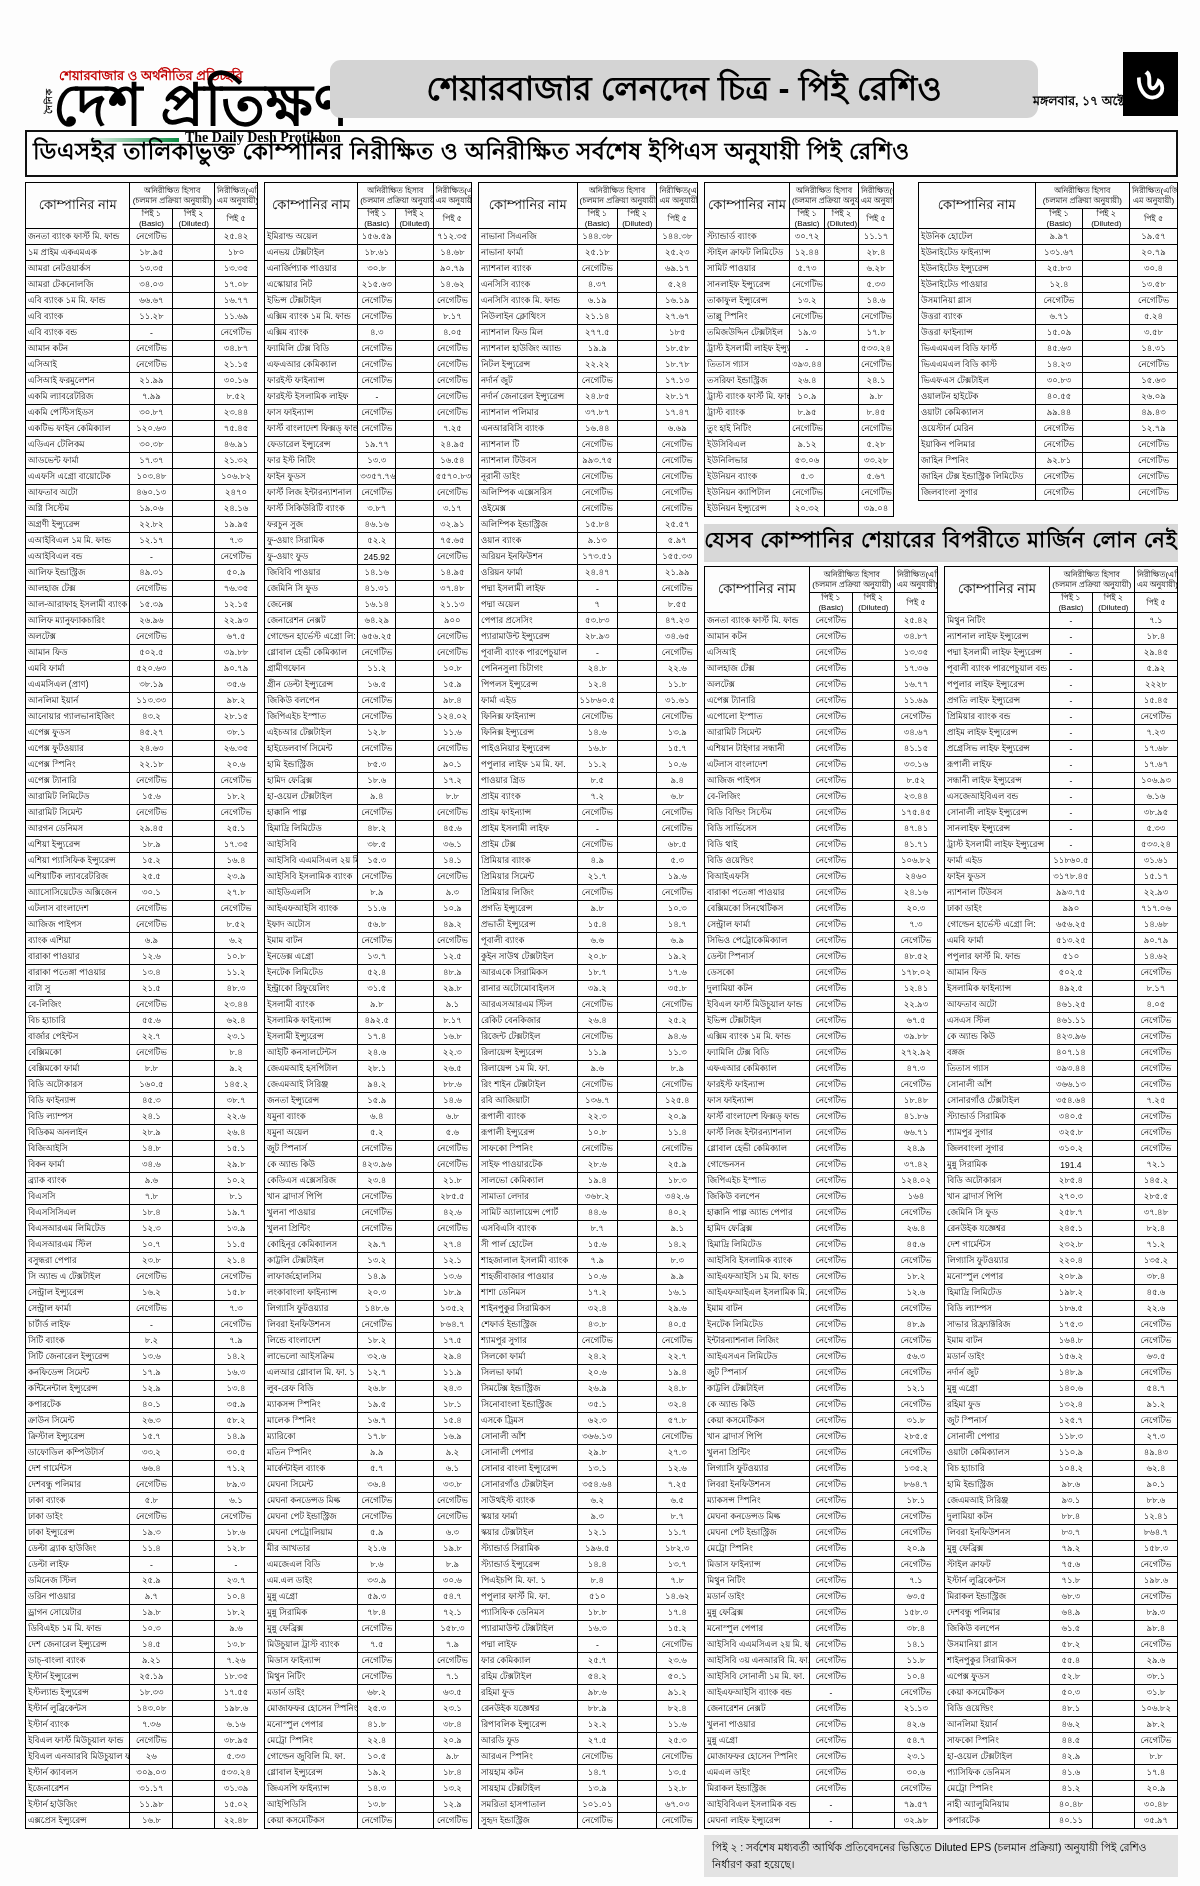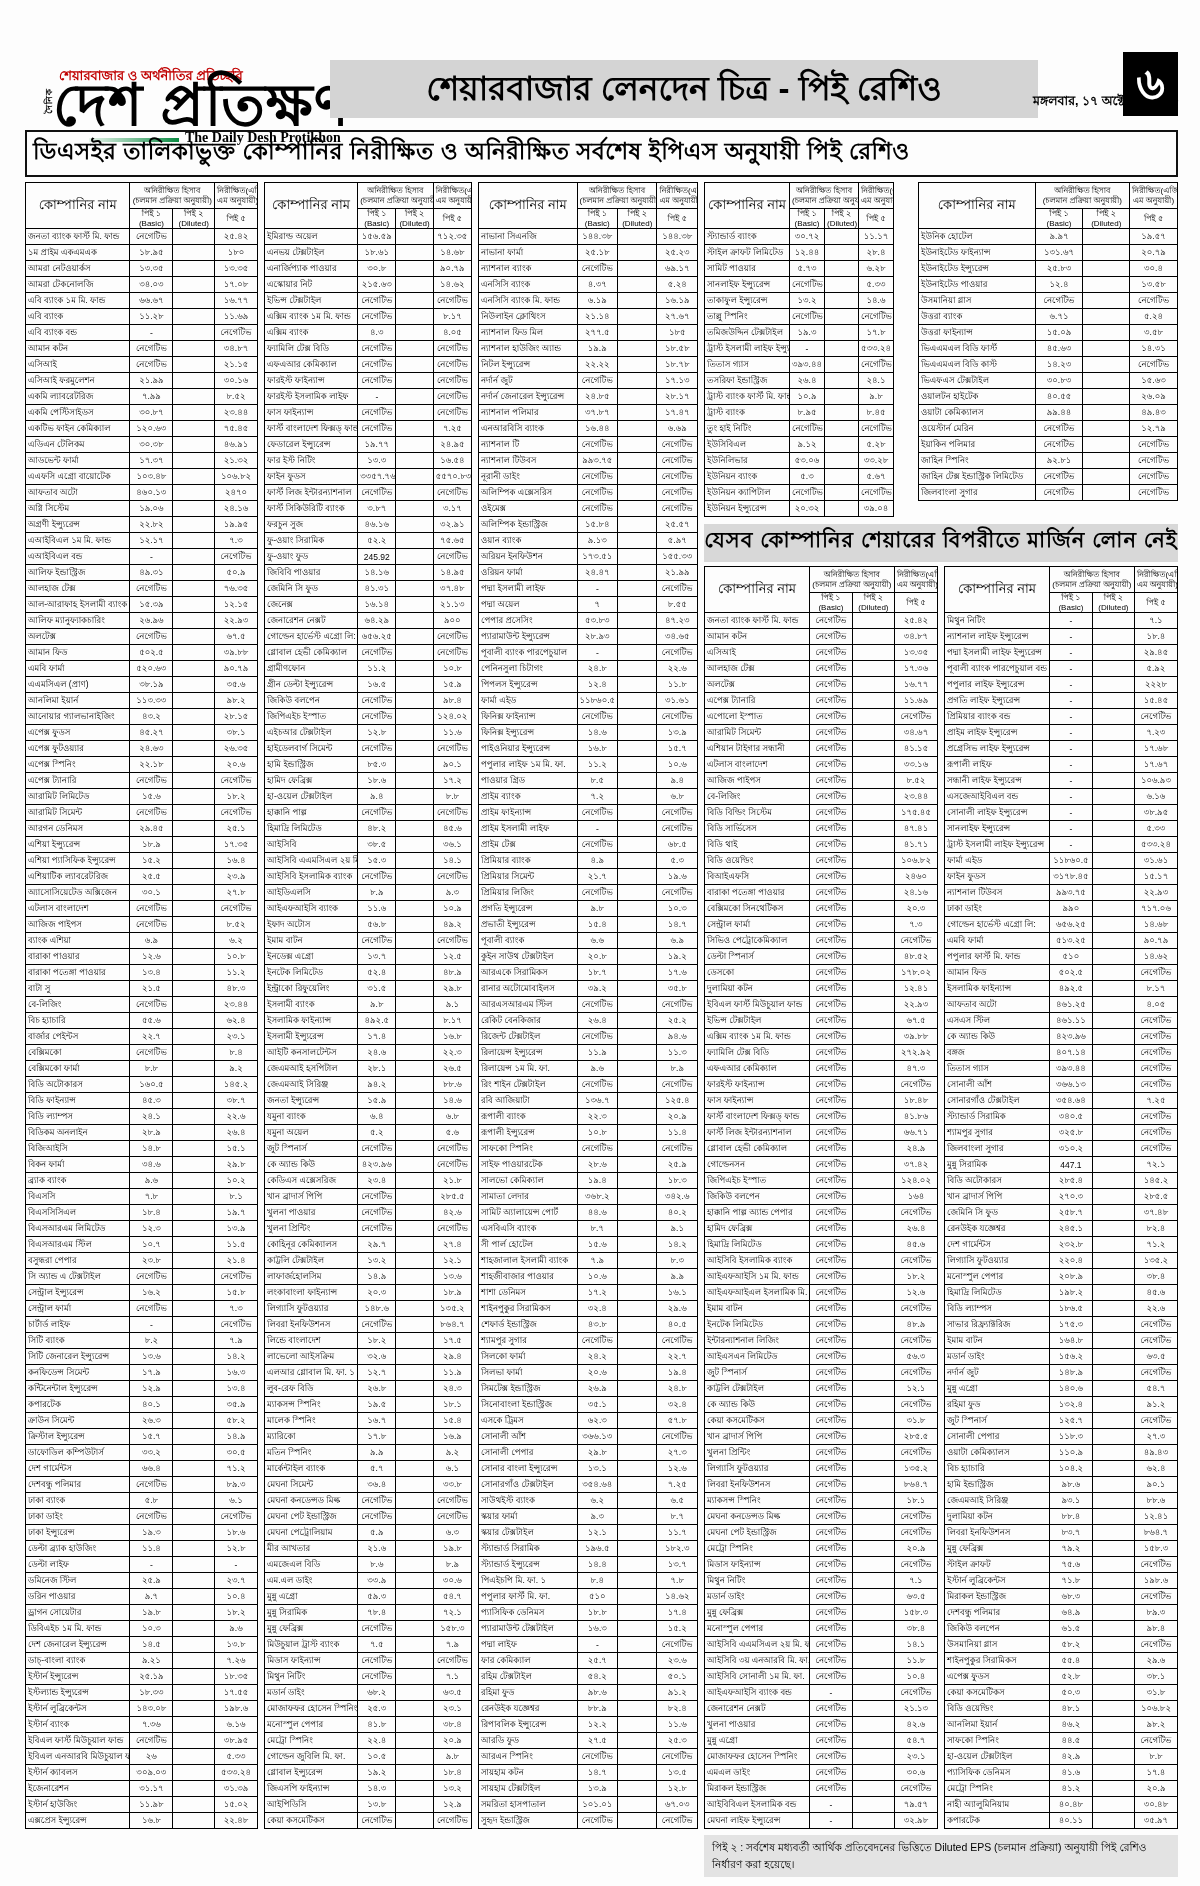--- a/index.html
+++ b/index.html
@@ -9,21 +9,21 @@
   .masthead{position:absolute;top:42px;left:25px;width:1153px;height:84px;}
   .tagline{position:absolute;left:34px;top:24px;color:#c00000;font-weight:700;font-size:13px;}
   .dainik{position:absolute;left:16px;top:46px;writing-mode:vertical-rl;transform:rotate(180deg);
           font-size:9px;font-weight:700;letter-spacing:1px;}
   .logo{position:absolute;left:28px;top:34px;font-size:58px;font-weight:800;letter-spacing:1px;line-height:1;}
   .greenbar{position:absolute;left:64px;top:96px;width:90px;height:4px;
             background:linear-gradient(90deg,#e8f5ec,#0a8a42);}
   .engname{position:absolute;left:160px;top:88px;font-family:"Liberation Serif","DejaVu Serif",serif;
            font-weight:700;font-size:14px;}
   .banner{position:absolute;left:305px;top:18px;width:708px;height:58px;background:#d4d4d4;
-          text-align:center;font-size:33px;font-weight:800;line-height:58px;}
+          text-align:center;font-size:33px;font-weight:800;line-height:58px;border-radius:11px;}
   .dateline{position:absolute;left:1008px;top:50px;font-size:12.5px;font-weight:700;width:150px;}
   .pagenum{position:absolute;left:1098px;top:10px;width:55px;height:64px;background:#000;color:#fff;
            font-size:44px;font-weight:700;text-align:center;line-height:64px;}
   
   .content{position:absolute;left:25px;top:130px;width:1153px;}
   .subtitle{border:2px solid #111;font-weight:700;font-size:23px;padding:1px 6px 3px;margin-bottom:5px;
             letter-spacing:.5px;white-space:nowrap;overflow:hidden;}
   .cols{display:flex;gap:6px;align-items:flex-start;}
   .c1{width:233px;}.c2{width:208px;}.c3{width:220px;}
   .rightRegion{width:474px;display:flex;flex-direction:column;}
@@ -2980,21 +2980,21 @@
                   <td>নেগেটিভ</td>
                 </tr>
                 <tr>
                   <td class="name">জিলবাংলা সুগার</td>
                   <td>৩১০.২</td>
                   <td></td>
                   <td>নেগেটিভ</td>
                 </tr>
                 <tr>
                   <td class="name">মুন্নু সিরামিক</td>
-                  <td>447.1</td>
+                  <td>191.4</td>
                   <td></td>
                   <td>৭২.১</td>
                 </tr>
                 <tr>
                   <td class="name">বিডি অটোকারস</td>
                   <td>২৮৫.৪</td>
                   <td></td>
                   <td>১৪৫.২</td>
                 </tr>
                 <tr>

